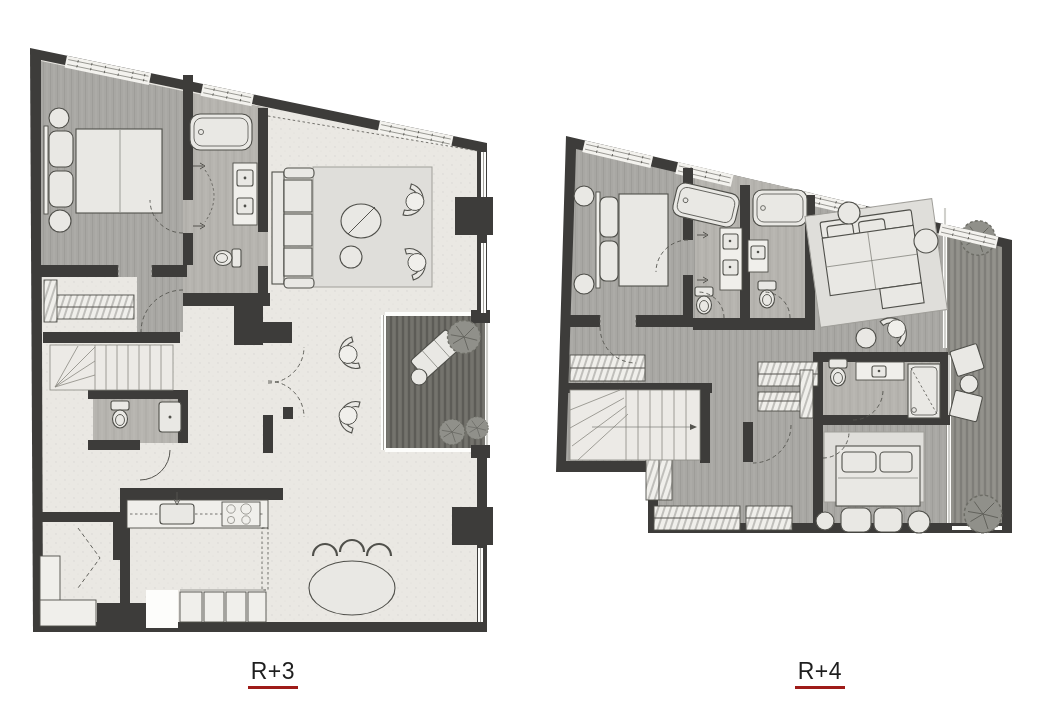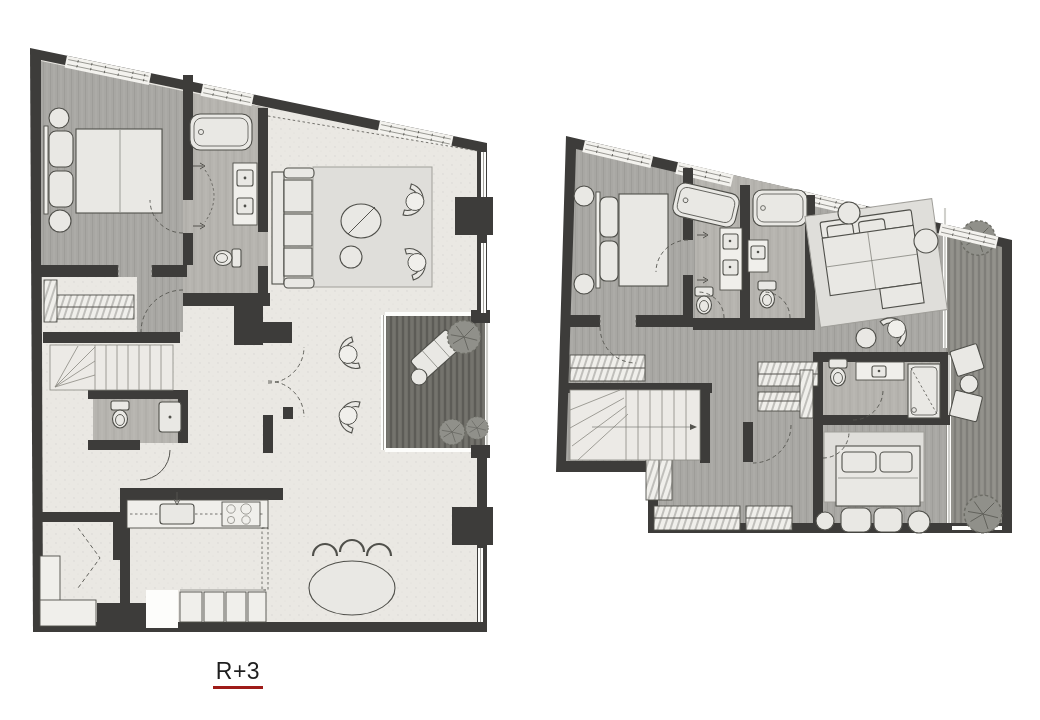--- a/index.html
+++ b/index.html
@@ -10,21 +10,21 @@
   .furn{fill:var(--furn,#e9e8e4);stroke:var(--furn-stroke,#50504b);stroke-width:1.1;}
   .furn2{fill:#f0efeb;stroke:var(--furn-stroke,#50504b);stroke-width:0.9;}
   .rug{fill:var(--rug,#dfdeda);stroke:#a09f9a;stroke-width:1;}
   .win{fill:var(--window,#f3f2ee);}
   .wht{fill:#fdfdfb;}
   .ln{stroke:var(--line,#54534e);stroke-width:1;fill:none;}
   .lnt{stroke:#7c7b75;stroke-width:.7;fill:none;}
   .dash{stroke:var(--line,#54534e);stroke-width:.9;stroke-dasharray:4 3;fill:none;}
   .dash2{stroke:var(--line,#54534e);stroke-width:.8;stroke-dasharray:2.5 2.5;fill:none;}
   .tread{stroke:#8a8982;stroke-width:.8;}
-  .plan-label{position:absolute;top:658px;width:120px;text-align:center;
+  .plan-label{position:absolute;top:658px;width:120px;text-align:right;
               font-size:23px;font-weight:500;color:var(--label,#1e1e1e);letter-spacing:.5px;}
   .plan-label span{display:inline-block;border-bottom:3px solid var(--underline,#9e1b18);
               padding:0 3px 1px 3px;}
   #label-r3{left:178px;} #label-r4{left:725px;}
 </style>
 </head>
 <body>
 
 <div id="sheet">
 <svg id="plansvg" width="1040" height="720" viewBox="0 0 1040 720">
@@ -557,13 +557,16 @@
       <circle cx="825" cy="521" r="9" class="furn"></circle>
       <circle cx="919" cy="522" r="11" class="furn"></circle>
       <path d="M823,458 A26,26 0 0 0 849,432" class="dash"></path>
     </g>
   </g>
 </svg>
 
 <div class="plan-label" id="label-r3">
   <span>R+3</span>
 </div>
+<div class="plan-label" id="label-r4">
+  <span>R+4</span>
 </div>
+</div>
 
 </body></html>

